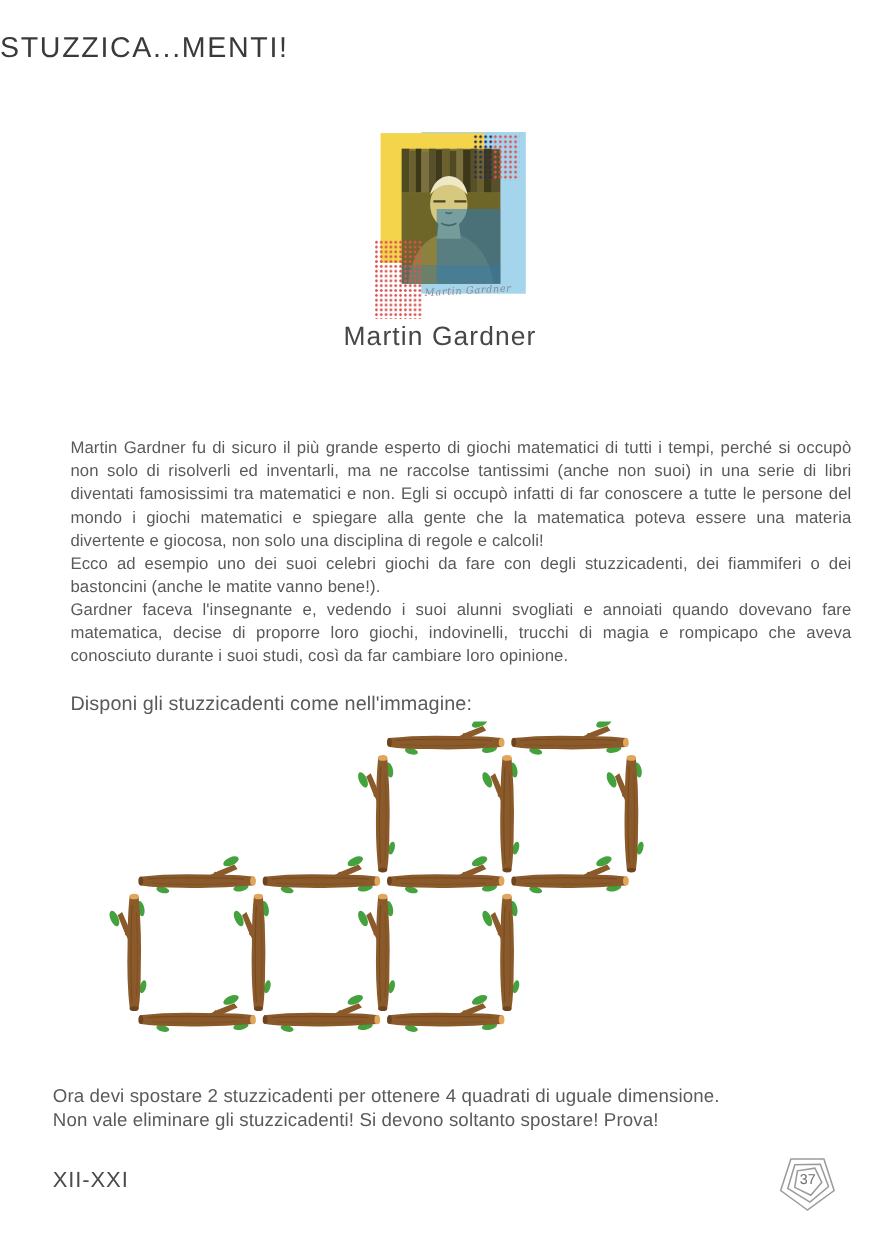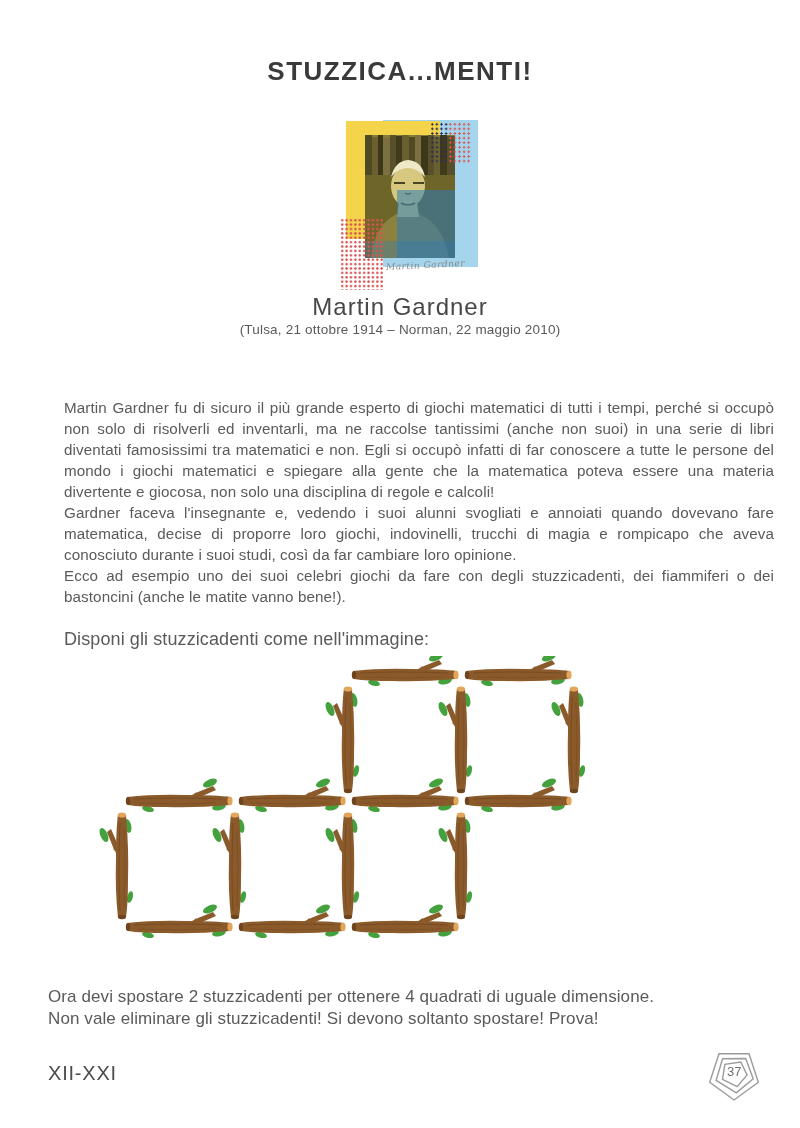--- a/index.html
+++ b/index.html
@@ -15,22 +15,22 @@
     --leaf:#44a23e;
     --logo-line:#9b9b9b;
   }
   *{margin:0;padding:0;box-sizing:border-box;}
   html,body{background:#ffffff;}
   .page{
     position:relative;width:800px;height:1128px;background:#ffffff;
     font-family:"Liberation Sans",sans-serif;overflow:hidden;
   }
   .title{
-    position:absolute;top:56px;left:0;width:100%;text-align:center;
-    font-size:26px;font-weight:700;letter-spacing:1.5px;color:var(--title-ink);
+    position:absolute;top:28px;left:0;width:100%;text-align:left;
+    font-size:26px;font-weight:400;letter-spacing:1.5px;color:var(--title-ink);
   }
   
   .collage{position:absolute;left:340px;top:108px;width:140px;height:182px;}
   .blue-block{position:absolute;left:43px;top:12px;width:95px;height:147px;background:var(--blue);}
   .yellow-block{position:absolute;left:6px;top:13px;width:94px;height:118px;background:var(--yellow);}
   .photo{position:absolute;left:25px;top:27px;width:90px;height:123px;}
   .dots{position:absolute;}
   .dots-tr{left:90px;top:14px;width:42px;height:42px;display:flex;}
   .dots-tr .navy{width:18px;height:100%;
     background-image:radial-gradient(circle,var(--navy-dot) 1.15px,rgba(0,0,0,0) 1.3px);
@@ -132,26 +132,25 @@
     <div class="dots dots-tr">
       <div class="navy"></div>
       <div class="red"></div>
     </div>
     <div class="dots dots-bl"></div>
 
     <div class="signature">Martin Gardner</div>
   </div>
 
   <div class="name">Martin Gardner</div>
-  <div class="dates">(Tulsa, 21 ottobre 1914 – Norman, 22 maggio 2010)</div>
 
   <div class="article">
     <p>Martin Gardner fu di sicuro il più grande esperto di giochi matematici di tutti i tempi, perché si occupò non solo di risolverli ed inventarli, ma ne raccolse tantissimi (anche non suoi) in una serie di libri diventati famosissimi tra matematici e non. Egli si occupò infatti di far conoscere a tutte le persone del mondo i giochi matematici e spiegare alla gente che la matematica poteva essere una materia divertente e giocosa, non solo una disciplina di regole e calcoli!</p>
+    <p>Ecco ad esempio uno dei suoi celebri giochi da fare con degli stuzzicadenti, dei fiammiferi o dei bastoncini (anche le matite vanno bene!).</p>
     <p>Gardner faceva l'insegnante e, vedendo i suoi alunni svogliati e annoiati quando dovevano fare matematica, decise di proporre loro giochi, indovinelli, trucchi di magia e rompicapo che aveva conosciuto durante i suoi studi, così da far cambiare loro opinione.</p>
-    <p>Ecco ad esempio uno dei suoi celebri giochi da fare con degli stuzzicadenti, dei fiammiferi o dei bastoncini (anche le matite vanno bene!).</p>
   </div>
 
   <div class="intro-line">Disponi gli stuzzicadenti come nell'immagine:</div>
 
   <svg class="puzzle" viewBox="0 0 610 310">
     <defs>
       <g id="twigH">
 
         <path d="M50,2 L72,-9 L87,-15 L90,-11 L74,-4 L58,4 Z" fill="var(--wood)"></path>
         <path d="M70,-7 L83,0 L86,3" stroke="var(--wood)" stroke-width="3" fill="none" stroke-linecap="round"></path>

